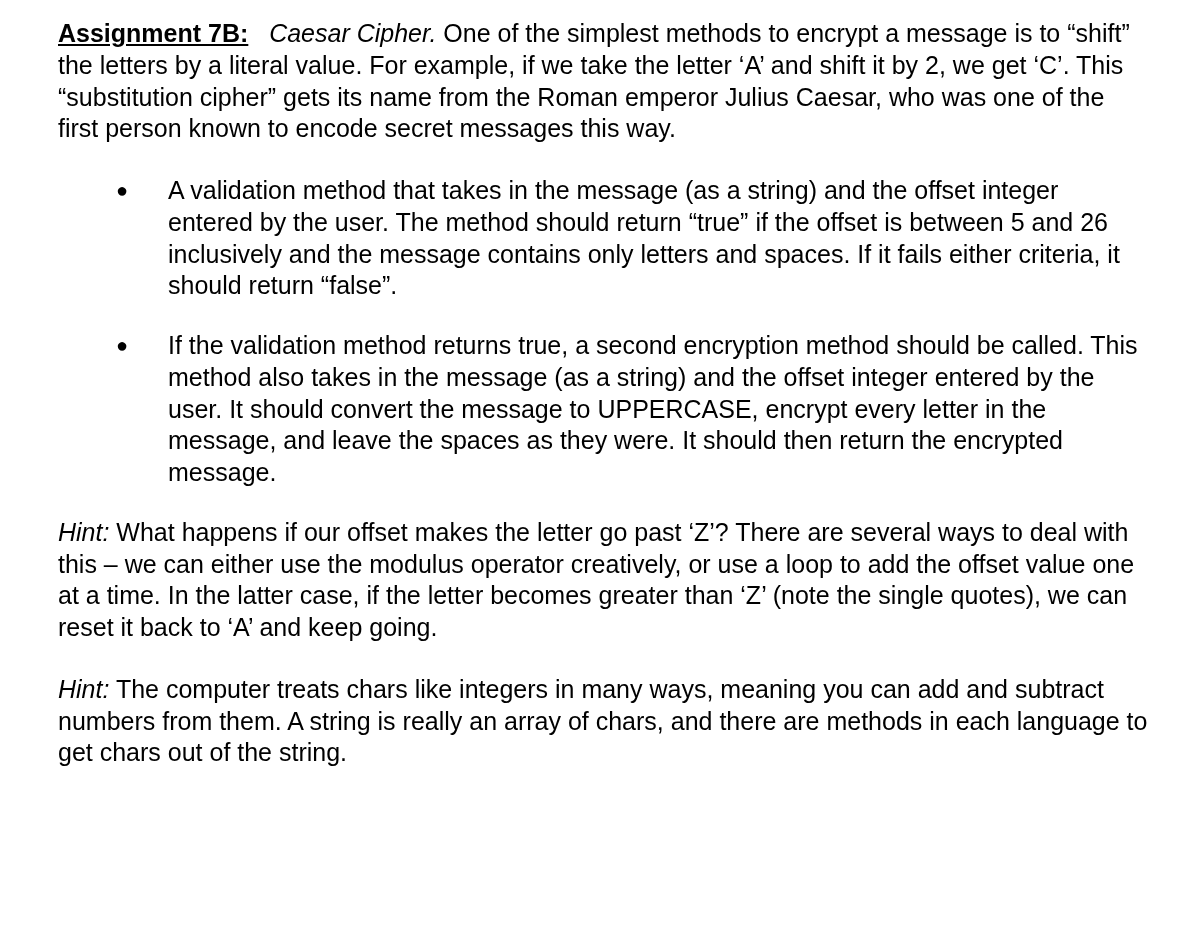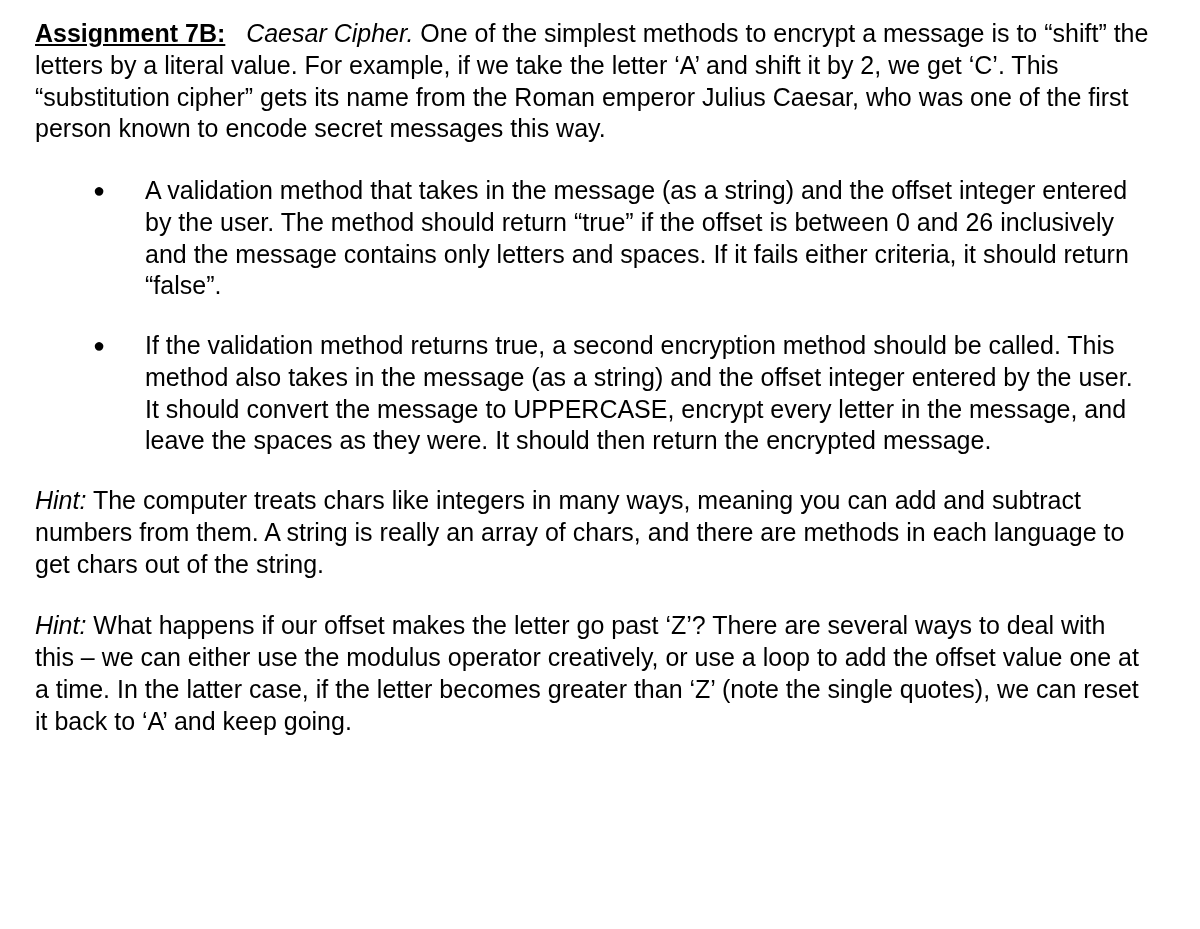--- a/index.html
+++ b/index.html
@@ -8,21 +8,21 @@
     background: #ffffff;
     font-family: Arial, Helvetica, sans-serif;
     font-size: 25px;
     line-height: 1.27;
     color: #000000;
   }
   .page {
     width: 1200px;
     min-height: 929px;
     box-sizing: border-box;
-    padding: 18px 50px 30px 35px;
+    padding: 18px 50px 30px 58px;
   }
   .para {
     margin: 0 0 30px 0;
   }
   .title-label {
     font-weight: bold;
     text-decoration: underline;
   }
   .subtitle {
     font-style: italic;
@@ -55,29 +55,29 @@
 <div class="page">
 
   <p class="para">
     <span class="title-label">Assignment 7B:</span>&nbsp;&nbsp;&nbsp;<span class="subtitle">Caesar Cipher.</span><span> One of the simplest methods to encrypt a message is to “shift” the letters by a literal value. For example, if we take the letter ‘A’ and shift it by 2, we get ‘C’. This “substitution cipher” gets its name from the Roman emperor Julius Caesar, who was one of the first person known to encode secret messages this way.</span>
   </p>
 
 
   <ul class="bullets">
     <li>
       <span class="bullet-dot">●</span>
-      <span>A validation method that takes in the message (as a string) and the offset integer entered by the user. The method should return “true” if the offset is between 0 and 26 inclusively and the message contains only letters and spaces. If it fails either criteria, it should return “false”.</span>
+      <span>A validation method that takes in the message (as a string) and the offset integer entered by the user. The method should return “true” if the offset is between 5 and 26 inclusively and the message contains only letters and spaces. If it fails either criteria, it should return “false”.</span>
     </li>
     <li>
       <span class="bullet-dot">●</span>
       <span>If the validation method returns true, a second encryption method should be called. This method also takes in the message (as a string) and the offset integer entered by the user. It should convert the message to UPPERCASE, encrypt every letter in the message, and leave the spaces as they were. It should then return the encrypted message.</span>
     </li>
   </ul>
 
   <p class="para">
-    <span class="hint-label">Hint:</span><span> The computer treats chars like integers in many ways, meaning you can add and subtract numbers from them. A string is really an array of chars, and there are methods in each language to get chars out of the string.</span>
+    <span class="hint-label">Hint:</span><span> What happens if our offset makes the letter go past ‘Z’? There are several ways to deal with this – we can either use the modulus operator creatively, or use a loop to add the offset value one at a time. In the latter case, if the letter becomes greater than ‘Z’ (note the single quotes), we can reset it back to ‘A’ and keep going.</span>
   </p>
 
   <p class="para">
-    <span class="hint-label">Hint:</span><span> What happens if our offset makes the letter go past ‘Z’? There are several ways to deal with this – we can either use the modulus operator creatively, or use a loop to add the offset value one at a time. In the latter case, if the letter becomes greater than ‘Z’ (note the single quotes), we can reset it back to ‘A’ and keep going.</span>
+    <span class="hint-label">Hint:</span><span> The computer treats chars like integers in many ways, meaning you can add and subtract numbers from them. A string is really an array of chars, and there are methods in each language to get chars out of the string.</span>
   </p>
 
 </div>
 
 </body></html>

